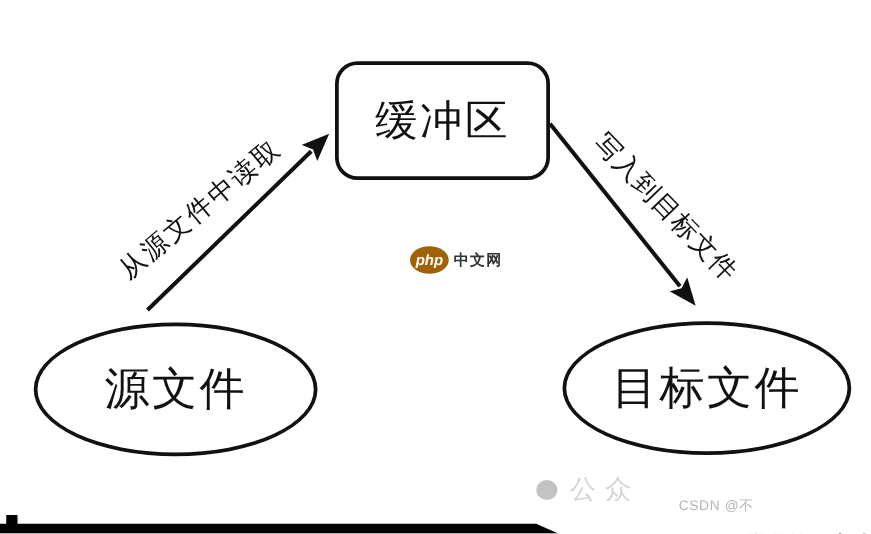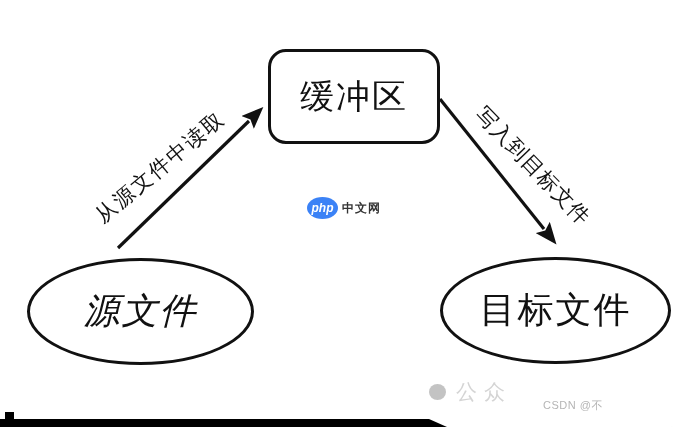--- a/index.html
+++ b/index.html
@@ -23,22 +23,22 @@
     color: #111;
     z-index: 2;
   }
   .node-label {
     font-size: 34px;
     letter-spacing: 2px;
     color: #111;
     white-space: nowrap;
   }
   #buffer-node { left: 268px; top: 5px; width: 172px; height: 95px; border-radius: 18px; margin-top: 44px; }
-  #source-node { left: 27px; top: 258px; width: 227px; height: 107px; border-radius: 50%; font-style: italic; }
-  #target-node { left: 440px; top: 257px; width: 231px; height: 107px; border-radius: 50%; }
+  #source-node { left: 27px; top: 258px; width: 227px; height: 107px; border-radius: 50%; }
+  #target-node { left: 450px; top: 257px; width: 231px; height: 107px; border-radius: 50%; }
   #source-node .node-label, #target-node .node-label { font-size: 36px; }
 
   #arrow-svg {
     position: absolute;
     left: 0; top: 0;
     width: 697px; height: 427px;
     z-index: 1;
   }
 
   .edge-label {
@@ -56,29 +56,30 @@
     position: absolute;
     left: 307px; top: 197px;
     display: flex;
     align-items: center;
     gap: 4px;
     z-index: 2;
   }
   #php-badge {
     width: 31px; height: 22px;
     border-radius: 50%;
-    background: #3b82f6;
+    background: #a16207;
     color: #fff;
     font-size: 12px;
     font-weight: bold;
     font-style: italic;
     display: flex;
     align-items: center;
     justify-content: center;
     line-height: 1;
+    margin-left: 21px;
   }
   #php-site-text {
     font-size: 12px;
     font-weight: 600;
     color: #333;
     letter-spacing: 1px;
     line-height: 1;
   }
 
   #caption {

